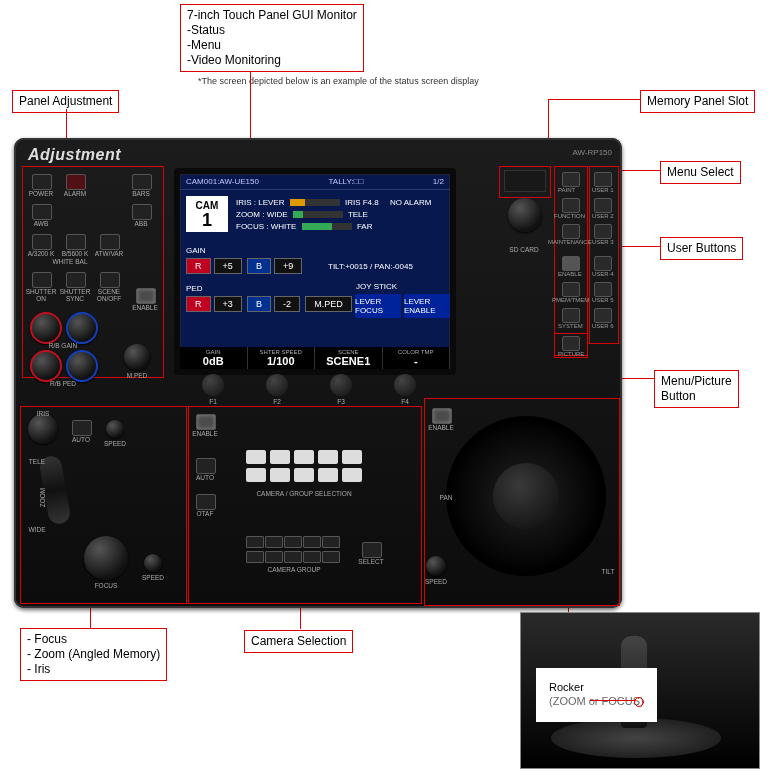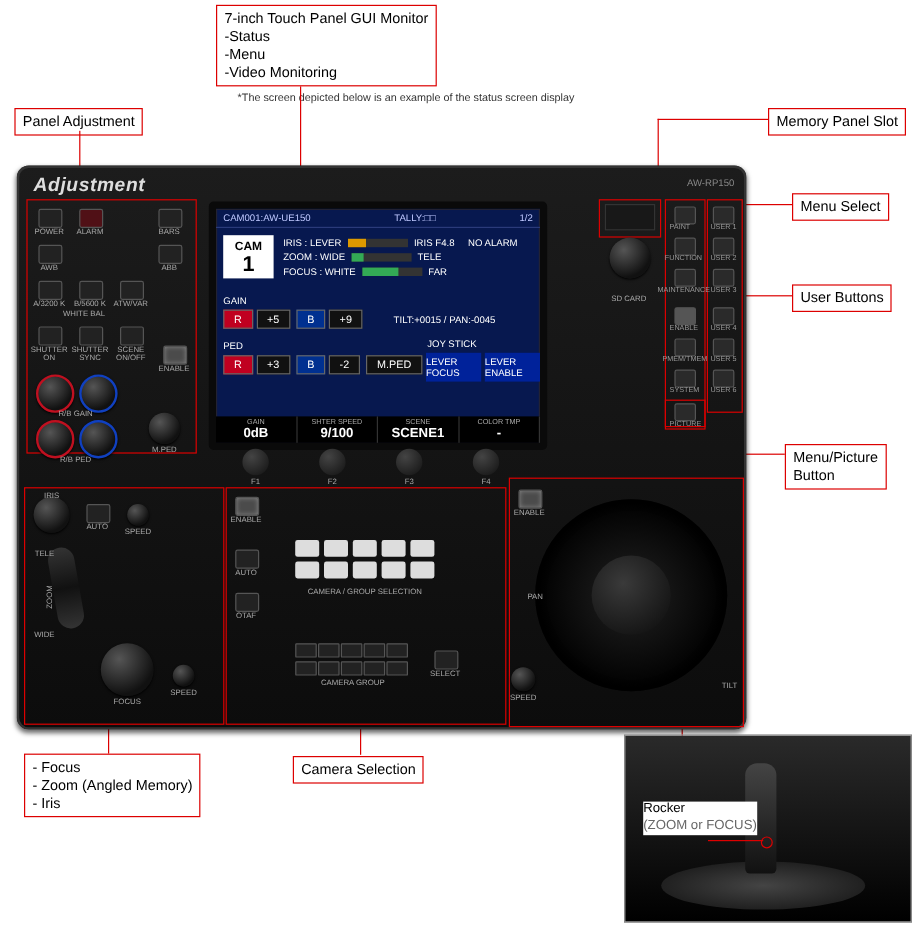--- a/index.html
+++ b/index.html
@@ -203,21 +203,21 @@
 ENABLE</span>
     </div>
 
     <div class="footer">
       <div>
           <div class="t">GAIN</div>
           <div class="v">0dB</div>
         </div>
       <div>
           <div class="t">SHTER SPEED</div>
-          <div class="v">9/100</div>
+          <div class="v">1/100</div>
         </div>
       <div>
           <div class="t">SCENE</div>
           <div class="v">SCENE1</div>
         </div>
       <div>
           <div class="t">COLOR TMP</div>
           <div class="v">-</div>
         </div>
     </div>
@@ -324,18 +324,18 @@
   <div class="lbl" style="left:432px;top:356px">PAN</div>
   <div class="lbl" style="left:594px;top:430px">TILT</div>
   <div class="knob" style="left:412px;top:418px;width:20px;height:20px"></div>
   <div class="lbl" style="left:422px;top:440px">SPEED</div>
 </div>
 
 <div class="inset">
   <div class="base"></div>
   <div class="stick" style="margin:0"></div>
 </div>
-<div class="callout small" style="left:536px;top:668px;border:none;padding:0">
+<div class="callout small" style="left:536px;top:668px;border:none;padding:13px">
   <span>Rocker</span><br>
   <span style="color:#666">(ZOOM or FOCUS)</span>
 </div>
 <div class="line hline" style="left:590px;top:700px;width:46px"></div>
 <div style="position:absolute;left:634px;top:697px;width:8px;height:8px;border:1px solid #d00;border-radius:50%"></div>
 
 </body></html>

